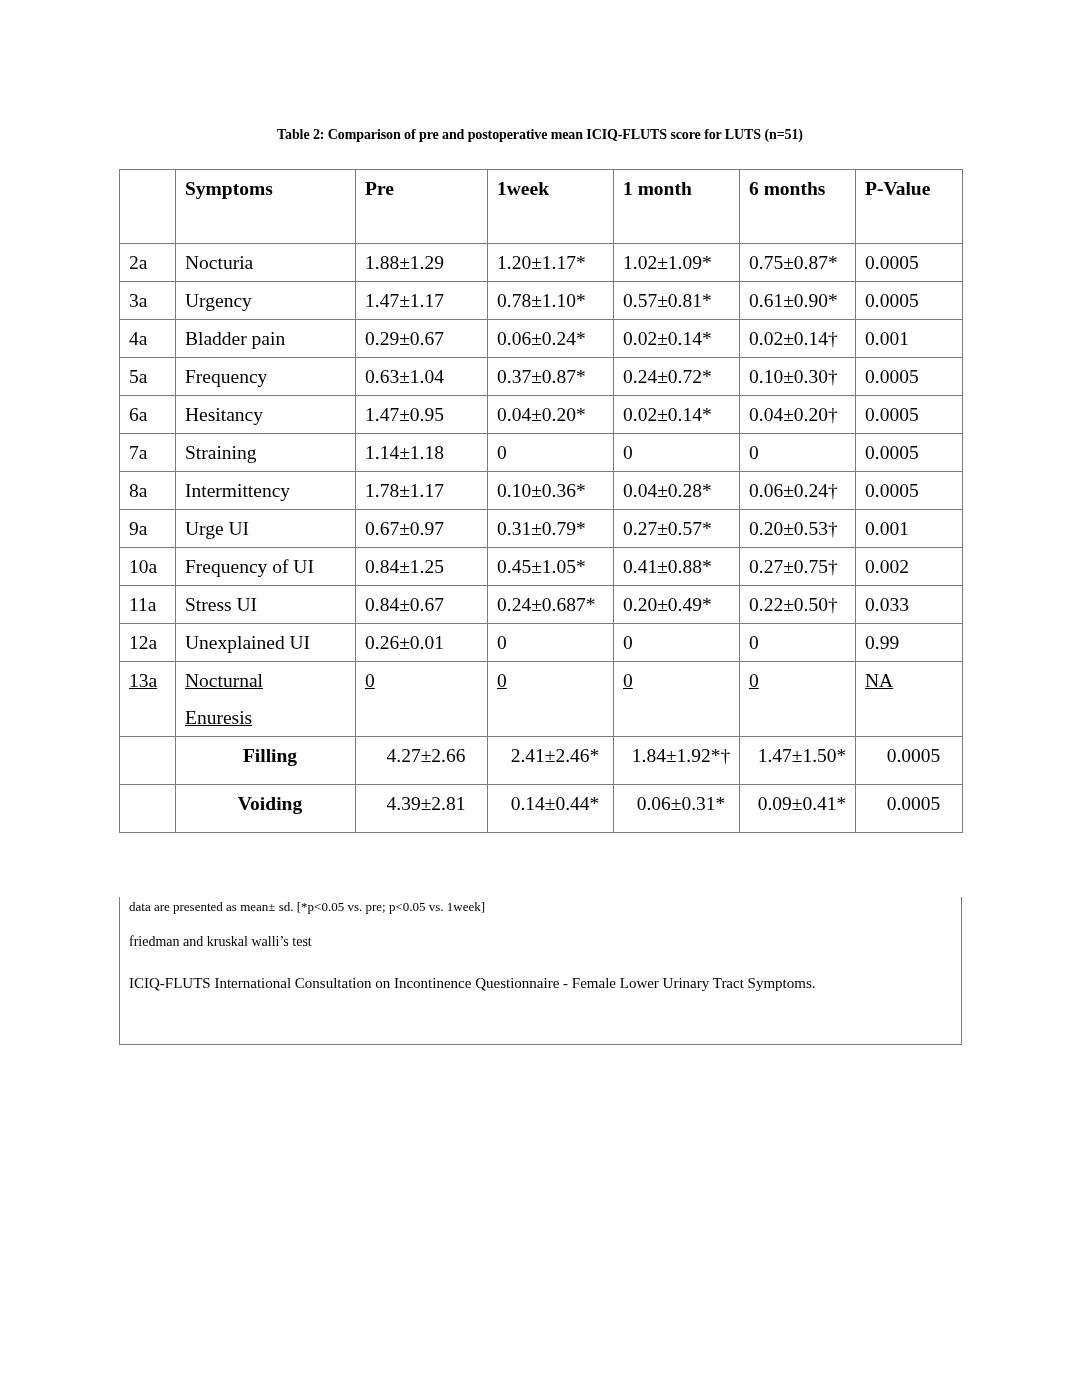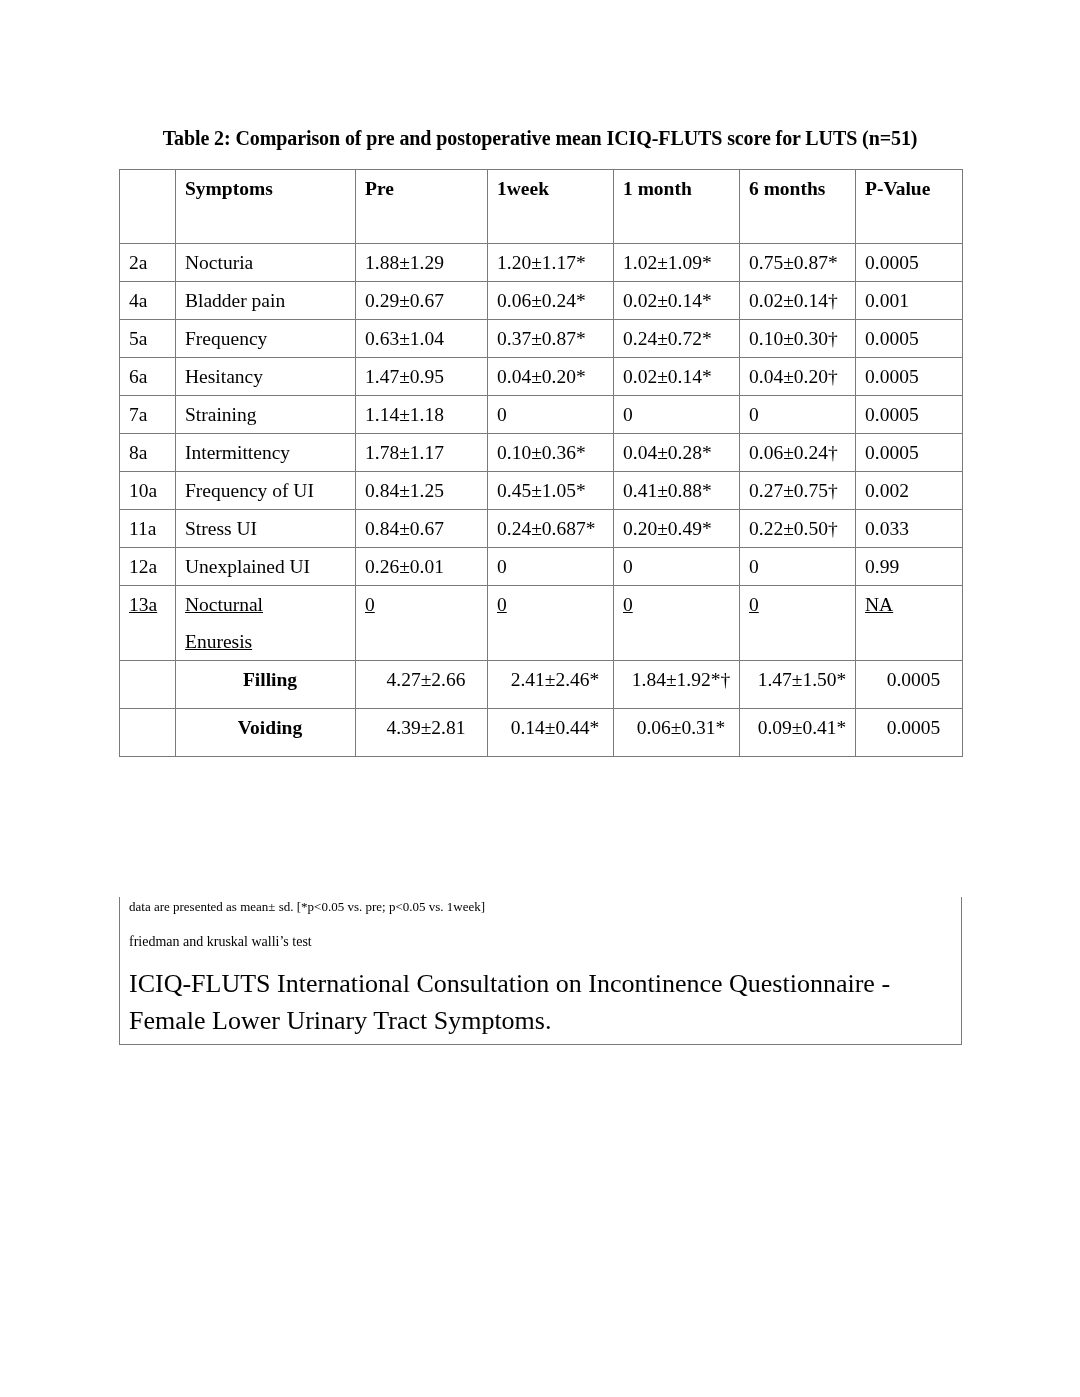--- a/index.html
+++ b/index.html
@@ -1,31 +1,31 @@
 <!DOCTYPE html>
 <html><head>
 <meta charset="utf-8">
 <style>
   html, body { margin: 0; padding: 0; background: #ffffff; }
   body { width: 1080px; height: 1397px; position: relative; font-family: "Liberation Serif", "DejaVu Serif", serif; color: #000; }
-  .title { position: absolute; top: 127px; left: 0; width: 1080px; text-align: center; font-weight: bold; font-size: 20px; letter-spacing: -0.1px; }
+  .title { position: absolute; top: 127px; left: 0; width: 1080px; text-align: center; font-weight: bold; font-size: 14px; letter-spacing: -0.1px; }
   table.main { position: absolute; top: 169px; left: 119px; width: 843px; border-collapse: collapse; table-layout: fixed; }
   table.main td { border: 1px solid #7a7a7a; vertical-align: top; font-size: 19.5px; padding: 0 0 0 9px; line-height: 37px; white-space: nowrap; overflow: visible; }
   td.pval { padding-left: 24px; }
   tr.hdr td { height: 73px; font-weight: bold; padding-top: 0; }
   tr.hdr td.pvalh { padding-left: 9px; }
   tr.r td { height: 36px; }
   tr.tall td { height: 72px; text-decoration: underline; }
   tr.sum td { height: 47px; text-align: center; }
   tr.sum2 td { height: 72px; }
   .bold { font-weight: bold; }
   .footer { position: absolute; top: 897px; left: 119px; width: 843px; height: 148px; border: 1px solid #7a7a7a; border-top: none; box-sizing: border-box; padding-left: 21px; }
   .fn1 { position: absolute; top: 2px; left: 9px; font-size: 13px; }
   .fn2 { position: absolute; top: 37px; left: 9px; font-size: 14px; }
-  .fn3 { position: absolute; top: 68px; left: 9px; right: 6px; font-size: 26px; line-height: 37px; }
+  .fn3 { position: absolute; top: 68px; left: 9px; right: 6px; font-size: 15px; line-height: 37px; }
 </style>
 </head>
 <body>
 
 <div class="title">Table 2: Comparison of pre and postoperative mean ICIQ-FLUTS score for LUTS (n=51)</div>
 
 <table class="main">
   <colgroup>
     <col style="width:56px">
       <col style="width:180px">
@@ -46,20 +46,29 @@
     <td class="pvalh">P-Value</td>
   </tr>
 
   <tr class="r">
     <td>2a</td>
     <td>Nocturia</td>
     <td>1.88±1.29</td>
     <td>1.20±1.17*</td>
     <td>1.02±1.09*</td>
     <td>0.75±0.87*</td>
+    <td class="pval">0.0005</td>
+  </tr>
+  <tr class="r">
+    <td>3a</td>
+    <td>Urgency</td>
+    <td>1.47±1.17</td>
+    <td>0.78±1.10*</td>
+    <td>0.57±0.81*</td>
+    <td>0.61±0.90*</td>
     <td class="pval">0.0005</td>
   </tr>
   <tr class="r">
     <td>4a</td>
     <td>Bladder pain</td>
     <td>0.29±0.67</td>
     <td>0.06±0.24*</td>
     <td>0.02±0.14*</td>
     <td>0.02±0.14†</td>
     <td class="pval">0.001</td>
@@ -92,20 +101,29 @@
     <td class="pval">0.0005</td>
   </tr>
   <tr class="r">
     <td>8a</td>
     <td>Intermittency</td>
     <td>1.78±1.17</td>
     <td>0.10±0.36*</td>
     <td>0.04±0.28*</td>
     <td>0.06±0.24†</td>
     <td class="pval">0.0005</td>
+  </tr>
+  <tr class="r">
+    <td>9a</td>
+    <td>Urge UI</td>
+    <td>0.67±0.97</td>
+    <td>0.31±0.79*</td>
+    <td>0.27±0.57*</td>
+    <td>0.20±0.53†</td>
+    <td class="pval">0.001</td>
   </tr>
   <tr class="r">
     <td>10a</td>
     <td>Frequency of UI</td>
     <td>0.84±1.25</td>
     <td>0.45±1.05*</td>
     <td>0.41±0.88*</td>
     <td>0.27±0.75†</td>
     <td class="pval">0.002</td>
   </tr>

